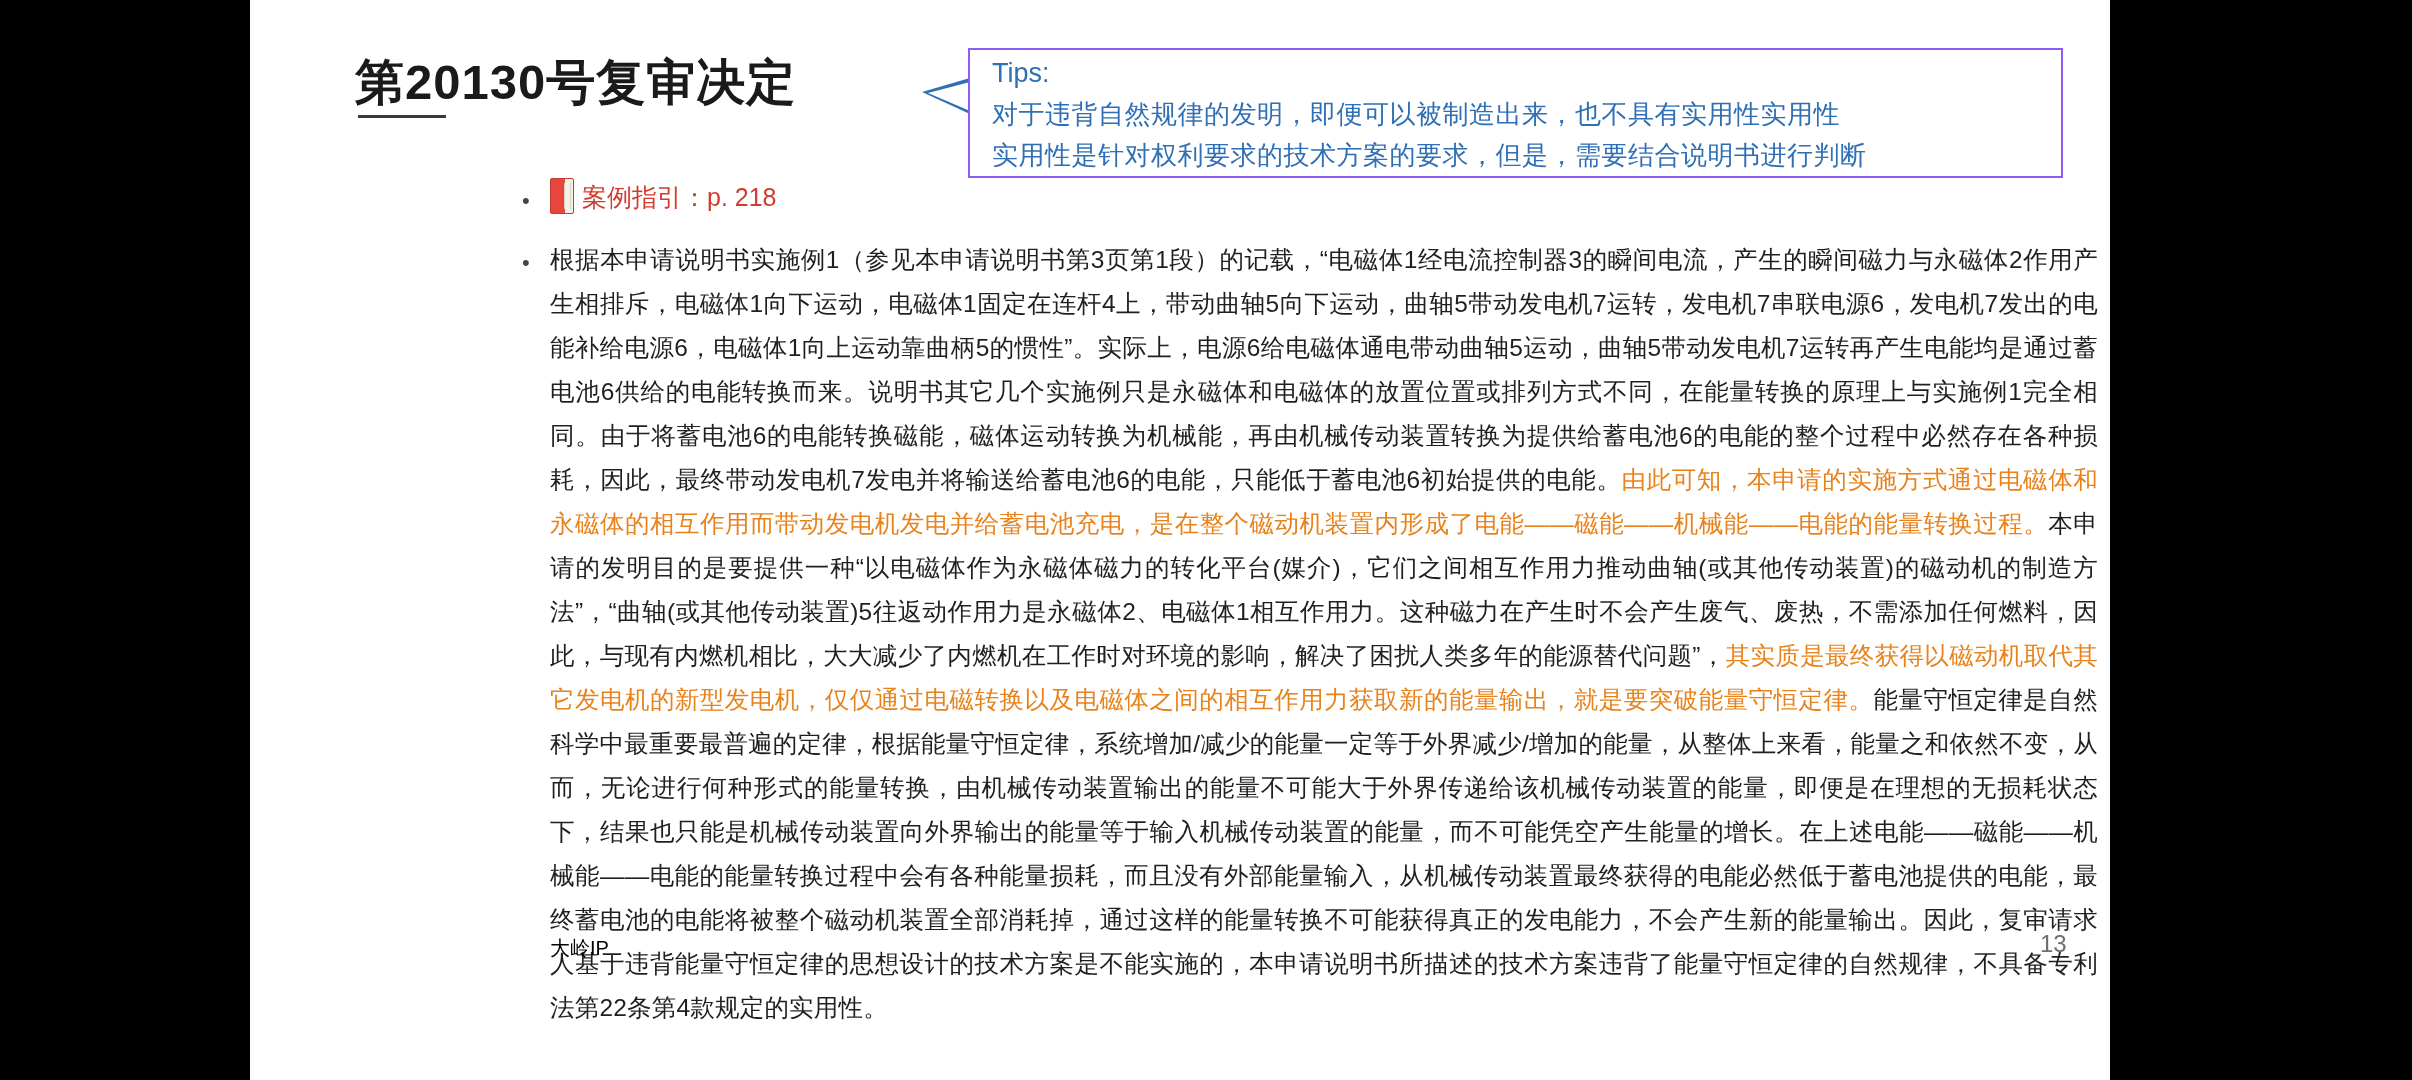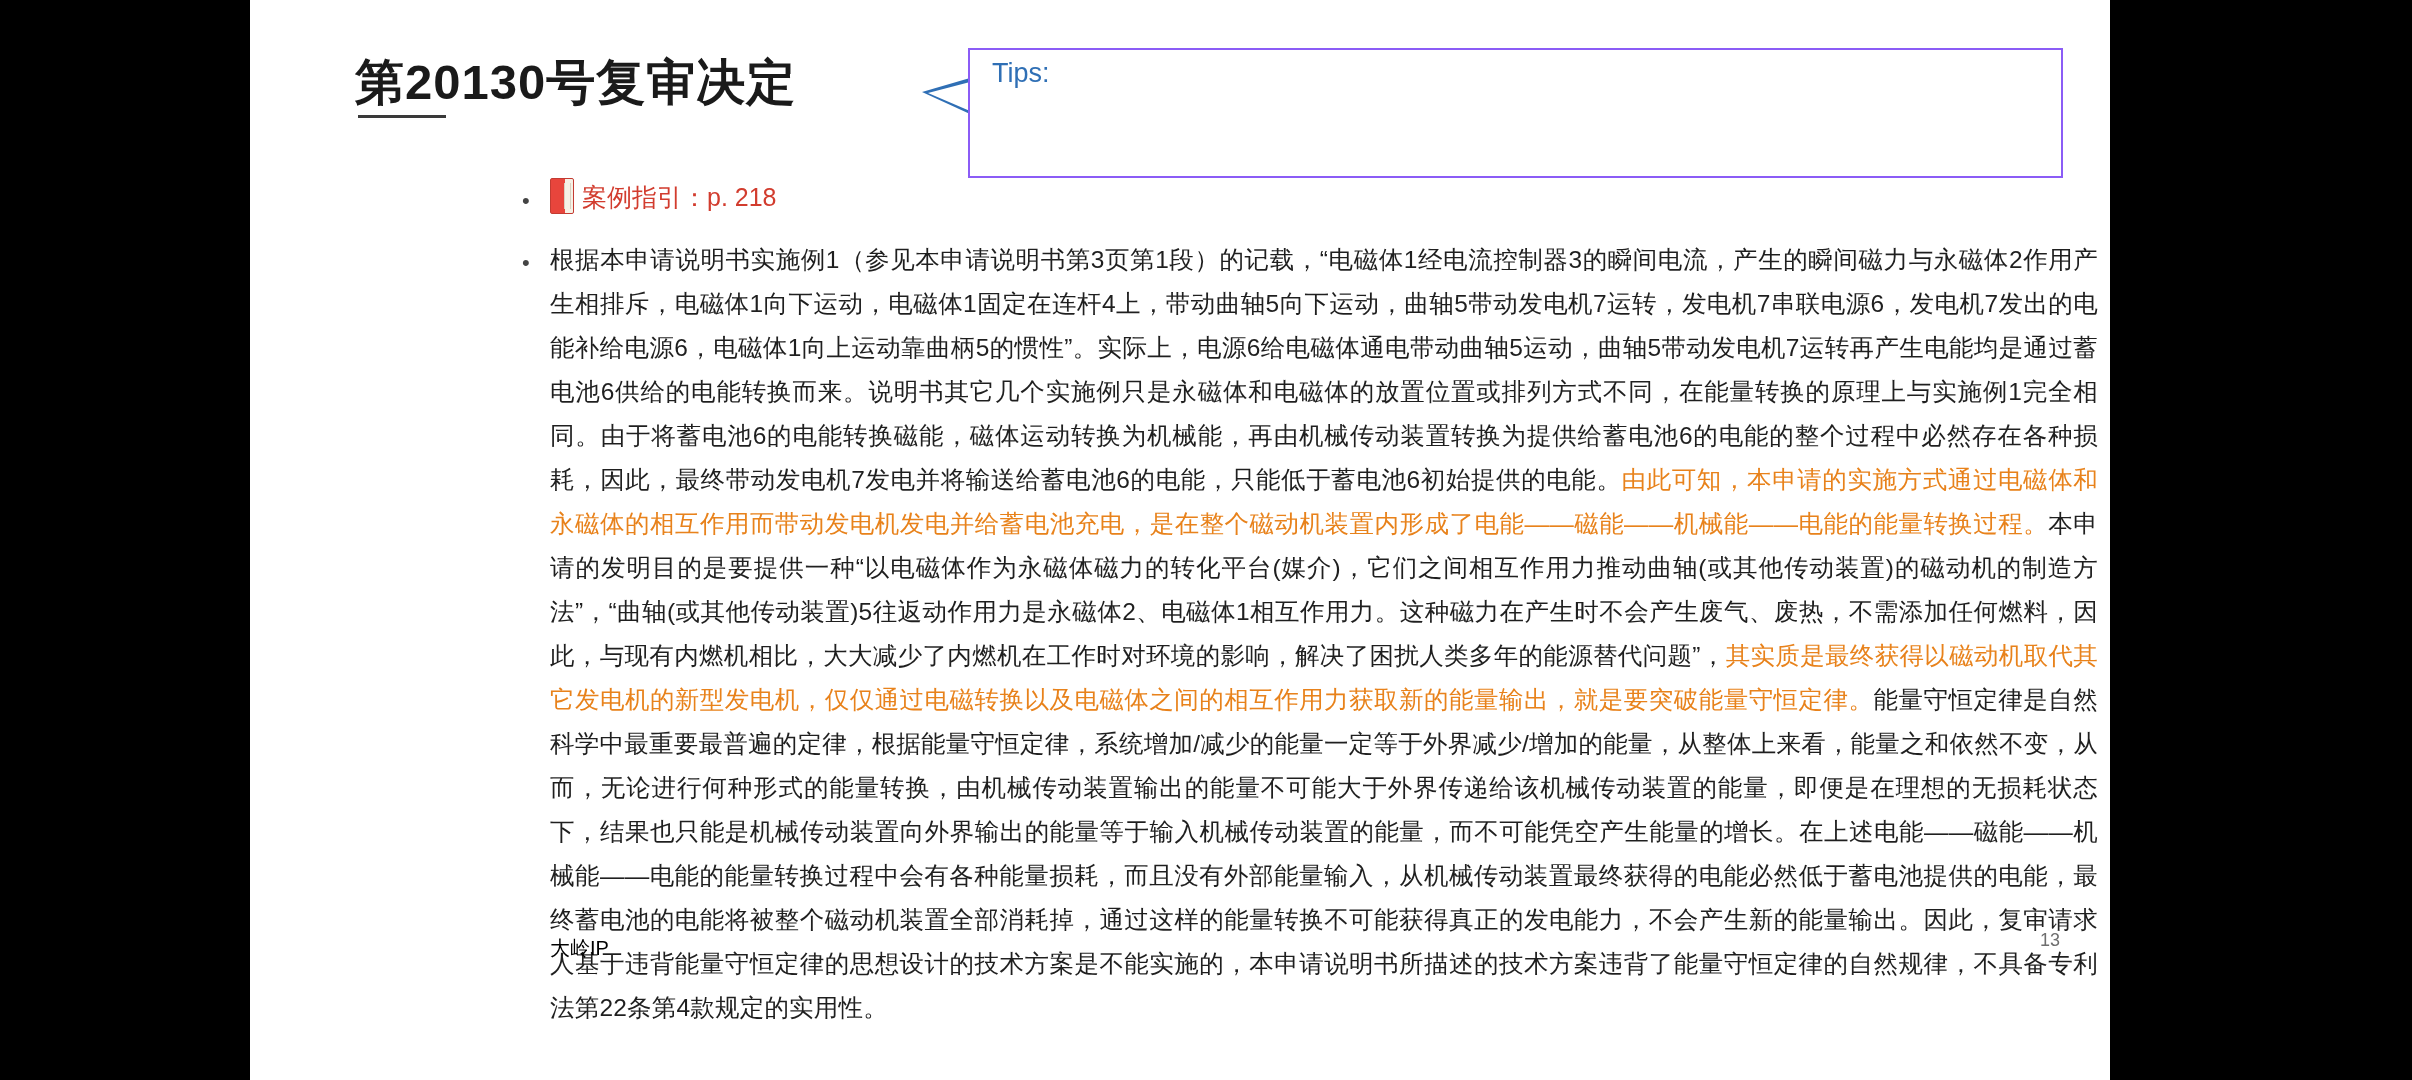--- a/index.html
+++ b/index.html
@@ -162,38 +162,40 @@
     left: 300px;
     top: 935px;
     font-size: 20px;
     color: #000000;
     font-family: "Liberation Sans", sans-serif;
   }
   .footer-right {
     position: absolute;
     left: 1790px;
     top: 930px;
-    font-size: 18px;
+    font-size: 24px;
     color: #6e6e6e;
     font-family: "Liberation Sans", sans-serif;
   }
 </style>
 </head>
 <body>
 
 <div class="stage">
   <div class="slide">
 
     <div class="title">第20130号复审决定</div>
     <div class="title-underline"></div>
 
     <div class="tips-pointer"></div>
     <div class="tips-pointer-inner"></div>
     <div class="tips-box">
       <div class="tips-label">Tips:</div>
+      <div class="tips-line l1">对于违背自然规律的发明，即便可以被制造出来，也不具有实用性实用性</div>
+      <div class="tips-line l2">实用性是针对权利要求的技术方案的要求，但是，需要结合说明书进行判断</div>
     </div>
 
     <div class="bullet-dot" style="left:272px; top:190px;">•</div>
     <div class="case-row">
       <div class="book-icon"></div>
       <div class="case-text">案例指引：p. 218</div>
     </div>
 
     <div class="bullet-dot" style="left:272px; top:252px;">•</div>
     <div class="body-block">

